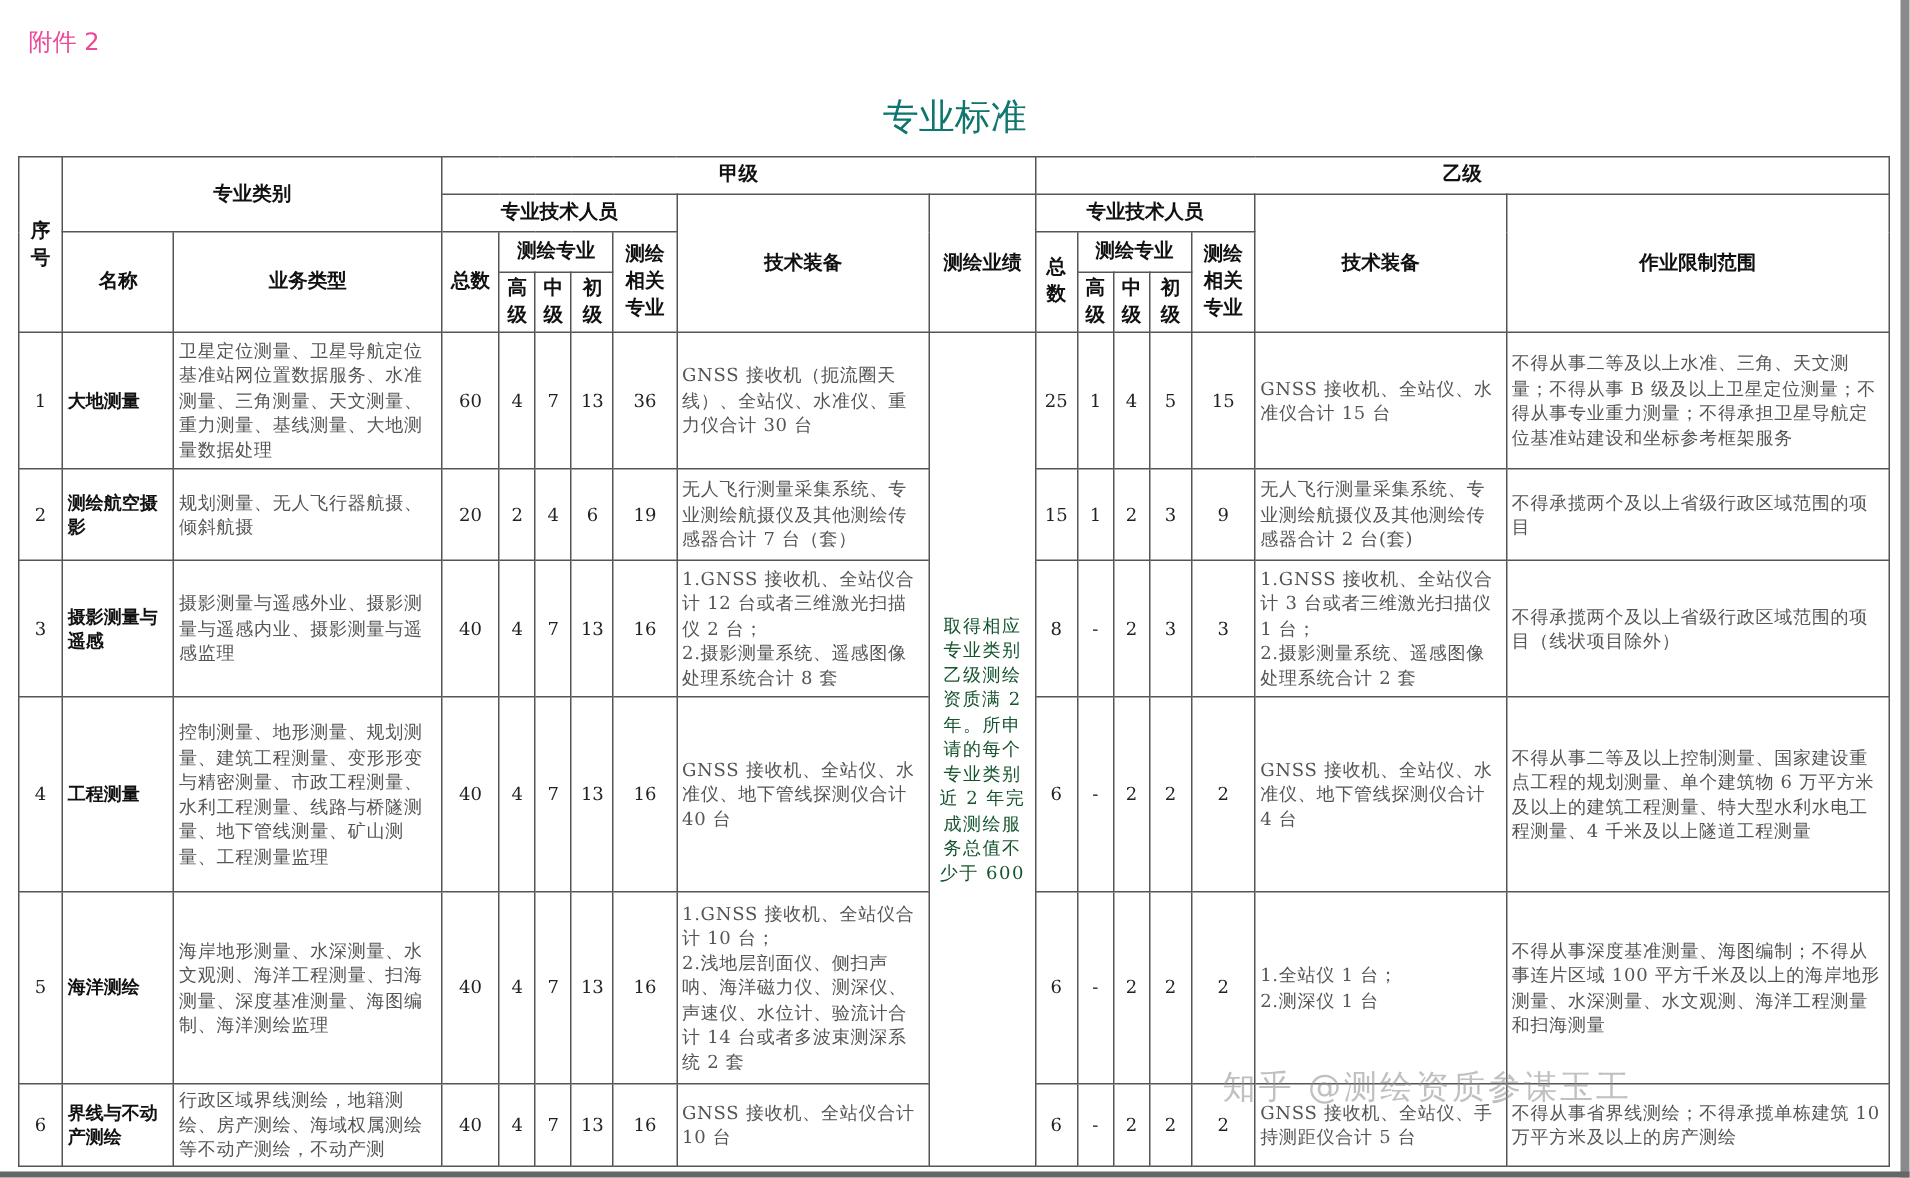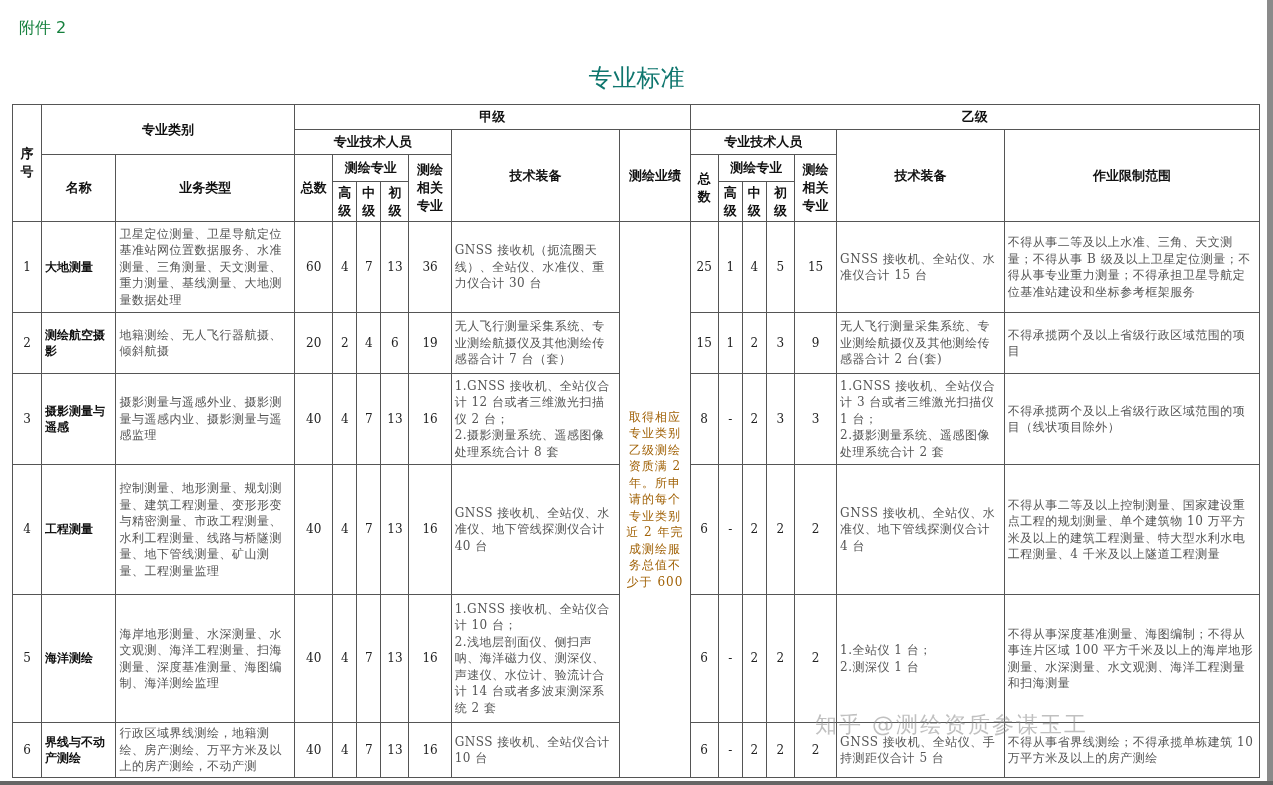--- a/index.html
+++ b/index.html
@@ -1,39 +1,39 @@
 <!DOCTYPE html>
 <html><head>
 <meta charset="utf-8">
 <style>
   html, body { margin: 0; padding: 0; }
   body {
     width: 1273px; height: 785px; overflow: hidden; position: relative;
     background: #ffffff; font-family: "DejaVu Serif", "Liberation Serif", serif; color: #222;
   }
   .page-edge { position: absolute; right: 0; top: 0; width: 6px; height: 785px; background: #8a8a8a; }
-  .attach { position: absolute; left: 19px; top: 18px; font-family: "DejaVu Sans", sans-serif; font-size: 16px; color: #15803d; }
+  .attach { position: absolute; left: 19px; top: 18px; font-family: "DejaVu Sans", sans-serif; font-size: 16px; color: #ec4899; }
   .title { position: absolute; left: 5px; width: 1263px; top: 62px; text-align: center; font-family: "DejaVu Sans", sans-serif; font-size: 24px; color: #0f766e; }
   table.std {
     position: absolute; left: 12px; top: 104px; width: 1248px;
     border-collapse: collapse; table-layout: fixed;
   }
   table.std td, table.std th {
     border: 1px solid #555; padding: 0 3px; vertical-align: middle; overflow: hidden;
     font-size: 12px; line-height: 16.5px;
   }
   table.std th {
     font-family: "DejaVu Sans", sans-serif; font-weight: bold; font-size: 13px; line-height: 18px;
     text-align: center; color: #111;
   }
   th.tight { padding: 0; font-size: 12.5px; line-height: 17px; }
   td.c { text-align: center; font-size: 13px; }
   td.name { text-align: left; font-family: "DejaVu Sans", sans-serif; font-weight: bold; font-size: 13px; color: #111; line-height: 18px; }
   td.txt { text-align: left; color: #555; letter-spacing: 0.5px; }
-  td.perf { text-align: center; color: #a16207; vertical-align: bottom; padding: 0 2px; letter-spacing: 1px; line-height: 22px; }
+  td.perf { text-align: center; color: #14532d; vertical-align: bottom; padding: 0 2px; letter-spacing: 1px; line-height: 22px; }
   .pl { white-space: pre-line; }
   .bottom-bar { position: absolute; left: 0; top: 781px; width: 1273px; height: 4px; background: #666; }
   .watermark {
     position: absolute; left: 815px; top: 710px; font-family: "DejaVu Sans", sans-serif; font-size: 22px;
     color: rgba(140,140,140,0.55); letter-spacing: 2px; pointer-events: none; white-space: nowrap;
   }
 </style>
 </head>
 <body>
 
@@ -113,21 +113,21 @@
       <td class="c">4</td>
       <td class="c">5</td>
       <td class="c">15</td>
       <td class="txt pl">GNSS 接收机、全站仪、水准仪合计 15 台</td>
       <td class="txt">不得从事二等及以上水准、三角、天文测量；不得从事 B 级及以上卫星定位测量；不得从事专业重力测量；不得承担卫星导航定位基准站建设和坐标参考框架服务</td>
     </tr>
 
     <tr style="height:61px">
       <td class="c">2</td>
       <td class="name">测绘航空摄影</td>
-      <td class="txt">地籍测绘、无人飞行器航摄、倾斜航摄</td>
+      <td class="txt">规划测量、无人飞行器航摄、倾斜航摄</td>
       <td class="c">20</td>
       <td class="c">2</td>
       <td class="c">4</td>
       <td class="c">6</td>
       <td class="c">19</td>
       <td class="txt pl">无人飞行测量采集系统、专业测绘航摄仪及其他测绘传感器合计 7 台（套）</td>
       <td class="c">15</td>
       <td class="c">1</td>
       <td class="c">2</td>
       <td class="c">3</td>
@@ -166,21 +166,21 @@
       <td class="c">7</td>
       <td class="c">13</td>
       <td class="c">16</td>
       <td class="txt pl">GNSS 接收机、全站仪、水准仪、地下管线探测仪合计 40 台</td>
       <td class="c">6</td>
       <td class="c">-</td>
       <td class="c">2</td>
       <td class="c">2</td>
       <td class="c">2</td>
       <td class="txt pl">GNSS 接收机、全站仪、水准仪、地下管线探测仪合计 4 台</td>
-      <td class="txt">不得从事二等及以上控制测量、国家建设重点工程的规划测量、单个建筑物 10 万平方米及以上的建筑工程测量、特大型水利水电工程测量、4 千米及以上隧道工程测量</td>
+      <td class="txt">不得从事二等及以上控制测量、国家建设重点工程的规划测量、单个建筑物 6 万平方米及以上的建筑工程测量、特大型水利水电工程测量、4 千米及以上隧道工程测量</td>
     </tr>
 
     <tr style="height:128px">
       <td class="c">5</td>
       <td class="name">海洋测绘</td>
       <td class="txt">海岸地形测量、水深测量、水文观测、海洋工程测量、扫海测量、深度基准测量、海图编制、海洋测绘监理</td>
       <td class="c">40</td>
       <td class="c">4</td>
       <td class="c">7</td>
       <td class="c">13</td>
@@ -193,21 +193,21 @@
       <td class="c">2</td>
       <td class="c">2</td>
       <td class="txt pl">1.全站仪 1 台；
 2.测深仪 1 台</td>
       <td class="txt">不得从事深度基准测量、海图编制；不得从事连片区域 100 平方千米及以上的海岸地形测量、水深测量、水文观测、海洋工程测量和扫海测量</td>
     </tr>
 
     <tr style="height:55px">
       <td class="c">6</td>
       <td class="name">界线与不动产测绘</td>
-      <td class="txt">行政区域界线测绘，地籍测绘、房产测绘、万平方米及以上的房产测绘，不动产测</td>
+      <td class="txt">行政区域界线测绘，地籍测绘、房产测绘、海域权属测绘等不动产测绘，不动产测</td>
       <td class="c">40</td>
       <td class="c">4</td>
       <td class="c">7</td>
       <td class="c">13</td>
       <td class="c">16</td>
       <td class="txt pl">GNSS 接收机、全站仪合计 10 台</td>
       <td class="c">6</td>
       <td class="c">-</td>
       <td class="c">2</td>
       <td class="c">2</td>

